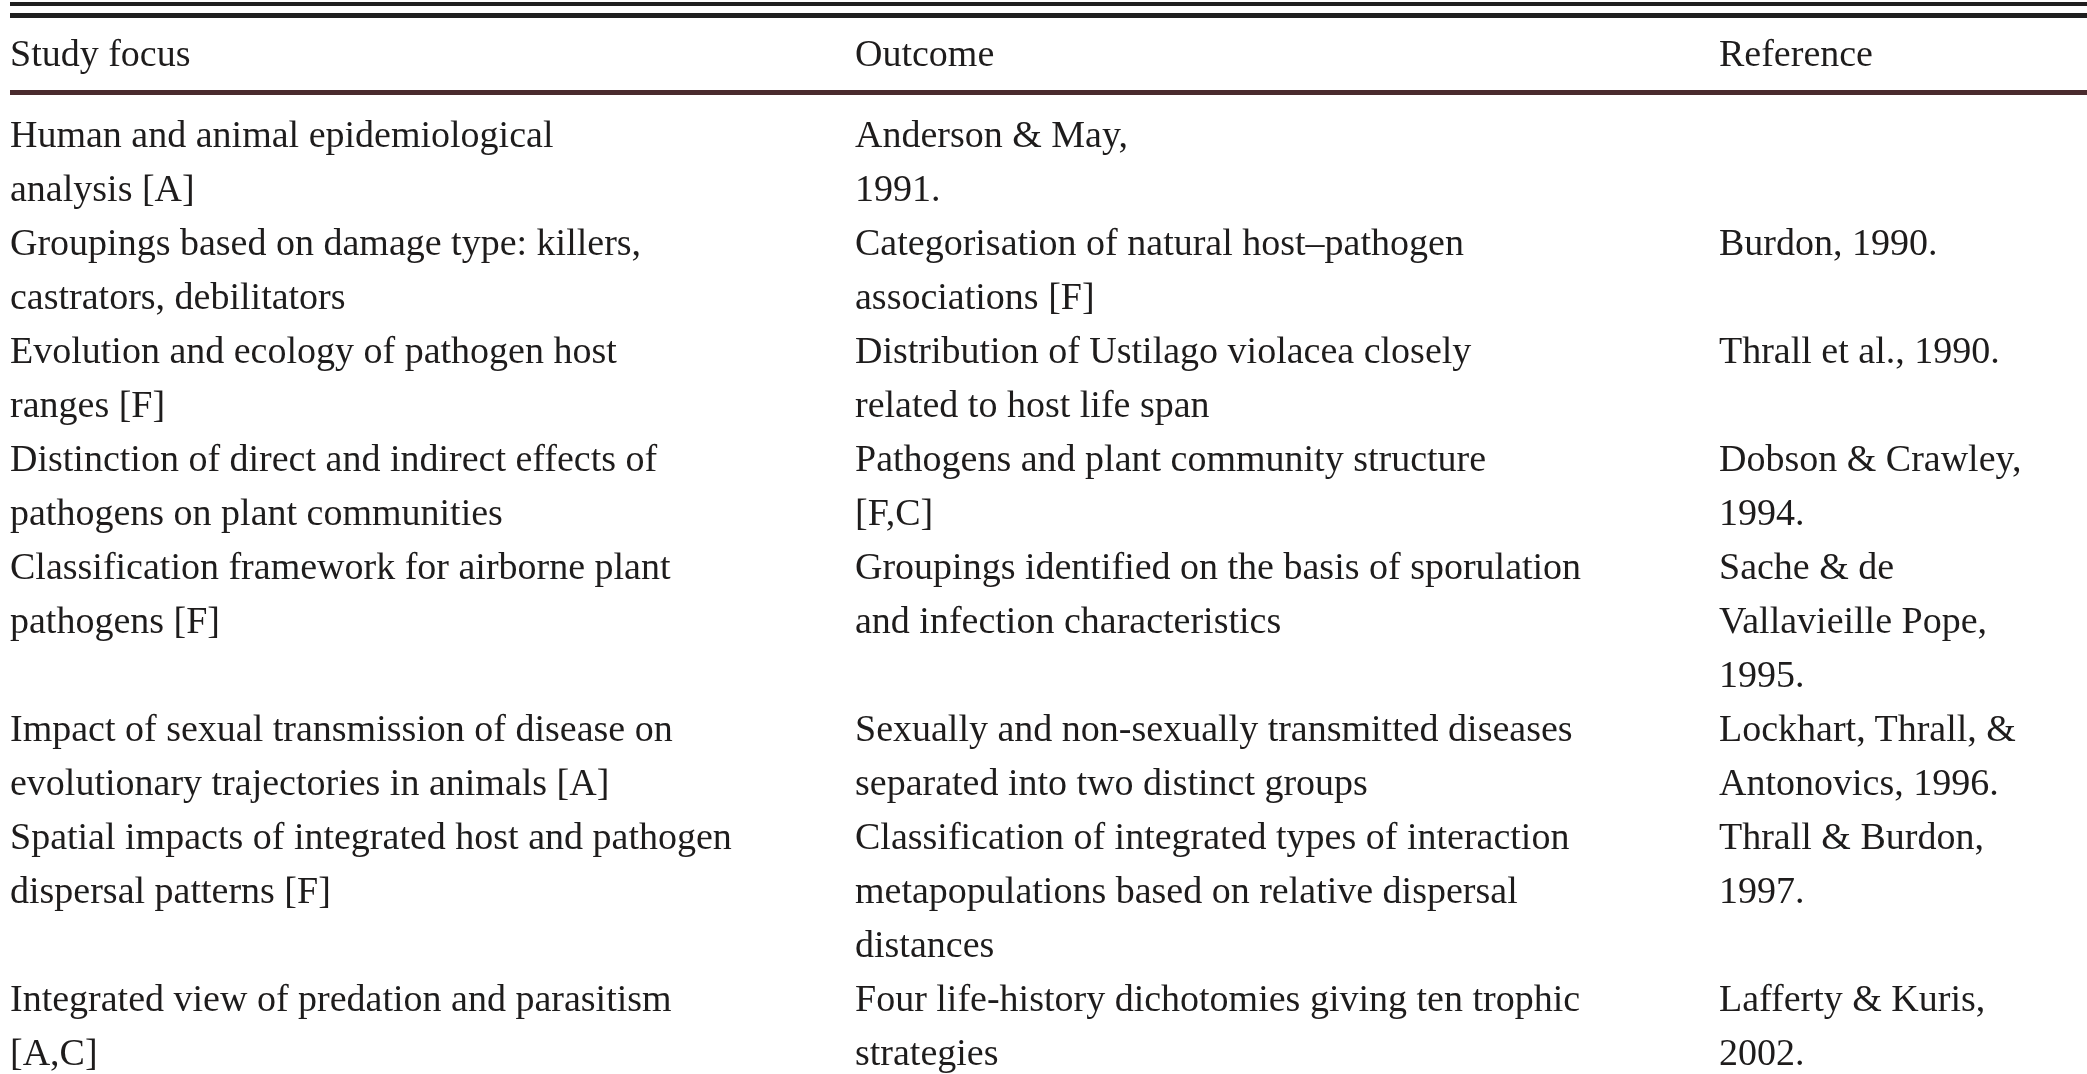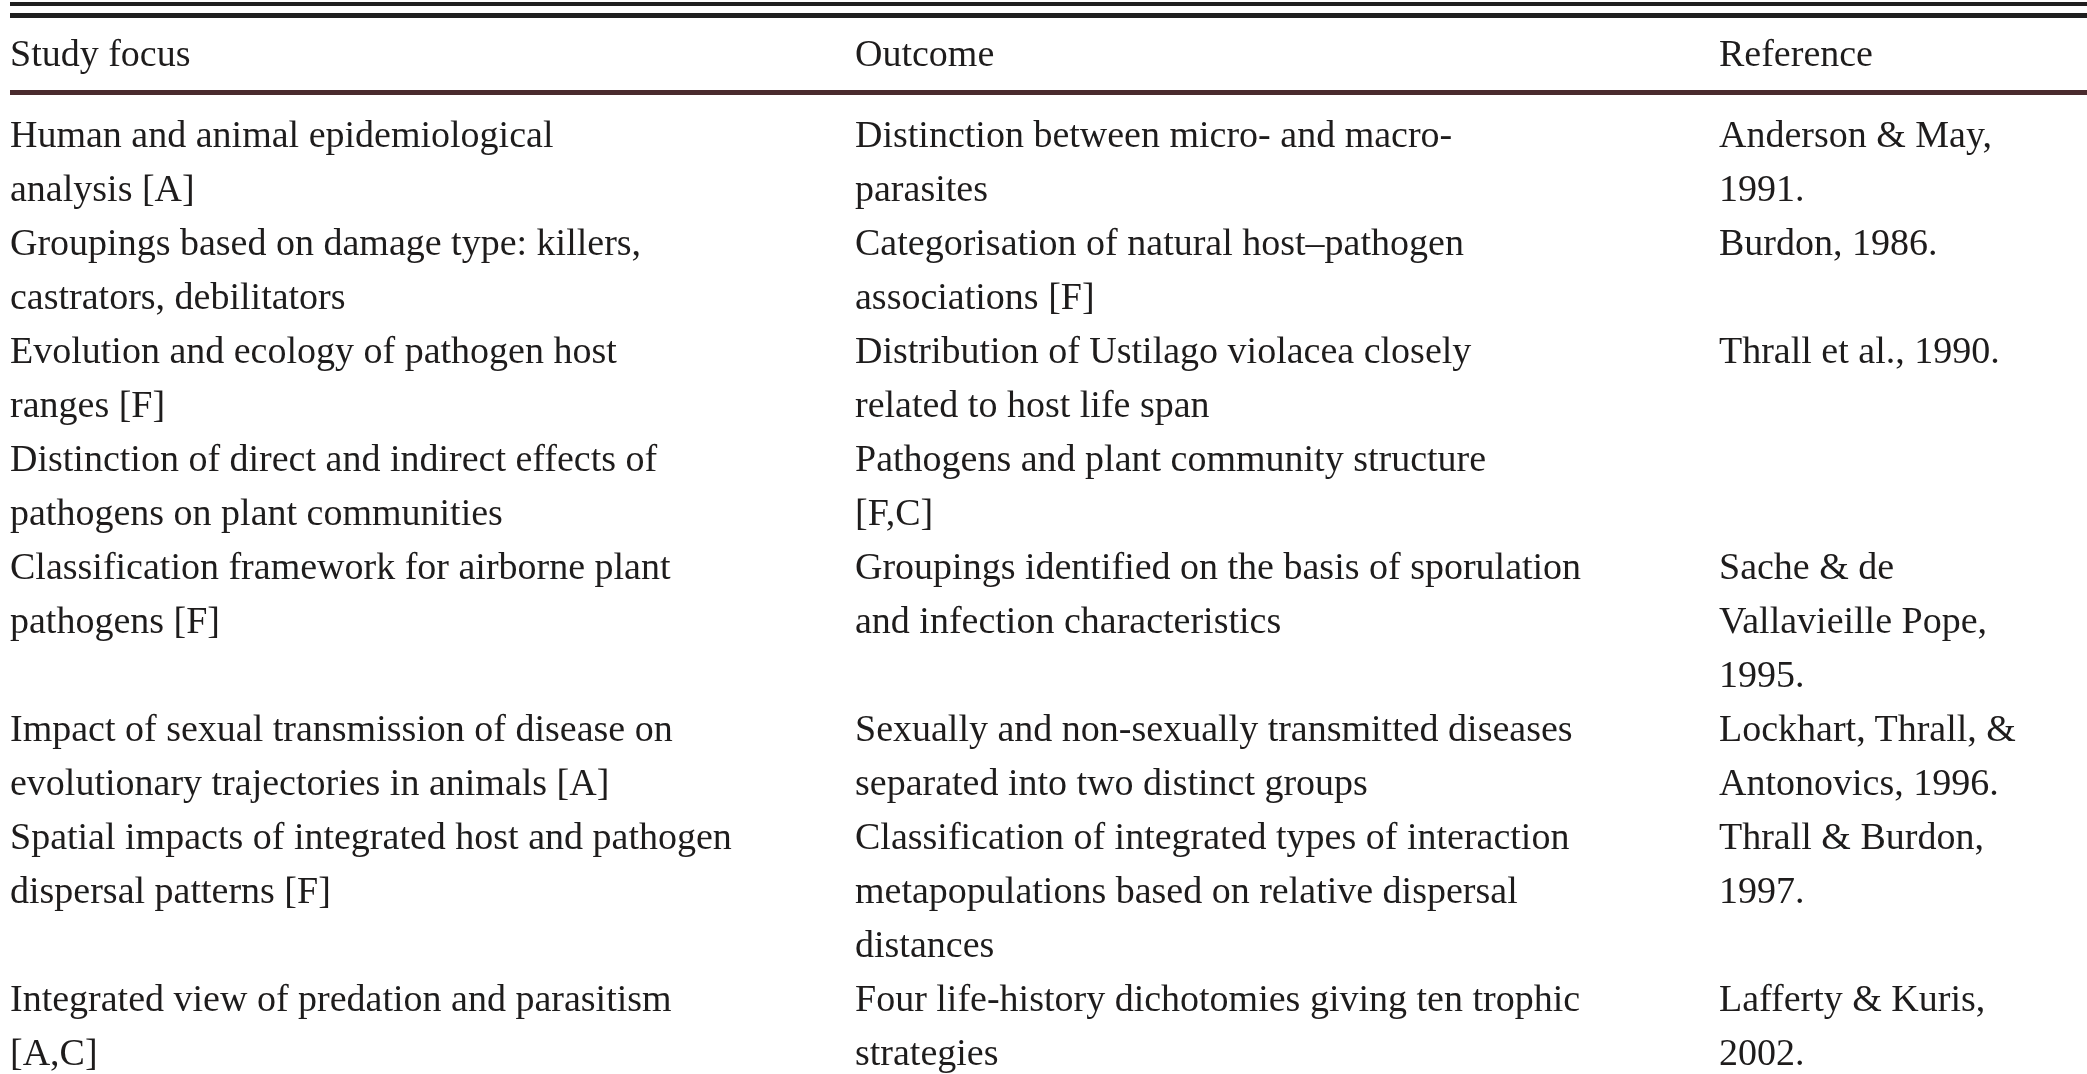--- a/index.html
+++ b/index.html
@@ -62,47 +62,47 @@
     <div class="cell">Reference</div>
   </div>
 
   <div class="maroon-rule"></div>
 
   <div class="tbody">
 
     <div class="trow">
       <div class="cell">Human and animal epidemiological
 analysis [A]</div>
-      <div class="cell">Distinction between micro- and macro-
-parasites</div>
       <div class="cell">Anderson &amp; May,
 1991.</div>
     </div>
 
     <div class="trow">
       <div class="cell">Groupings based on damage type: killers,
 castrators, debilitators</div>
       <div class="cell">Categorisation of natural host–pathogen
 associations [F]</div>
-      <div class="cell">Burdon, 1986.</div>
+      <div class="cell">Burdon, 1990.</div>
     </div>
 
     <div class="trow">
       <div class="cell">Evolution and ecology of pathogen host
 ranges [F]</div>
       <div class="cell"><span>Distribution of </span><span class="italic">Ustilago violacea</span><span> closely
 related to host life span</span></div>
       <div class="cell">Thrall et al., 1990.</div>
     </div>
 
     <div class="trow">
       <div class="cell">Distinction of direct and indirect effects of
 pathogens on plant communities</div>
       <div class="cell">Pathogens and plant community structure
 [F,C]</div>
+      <div class="cell">Dobson &amp; Crawley,
+1994.</div>
     </div>
 
     <div class="trow">
       <div class="cell">Classification framework for airborne plant
 pathogens [F]</div>
       <div class="cell">Groupings identified on the basis of sporulation
 and infection characteristics</div>
       <div class="cell">Sache &amp; de
 Vallavieille Pope,
 1995.</div>

